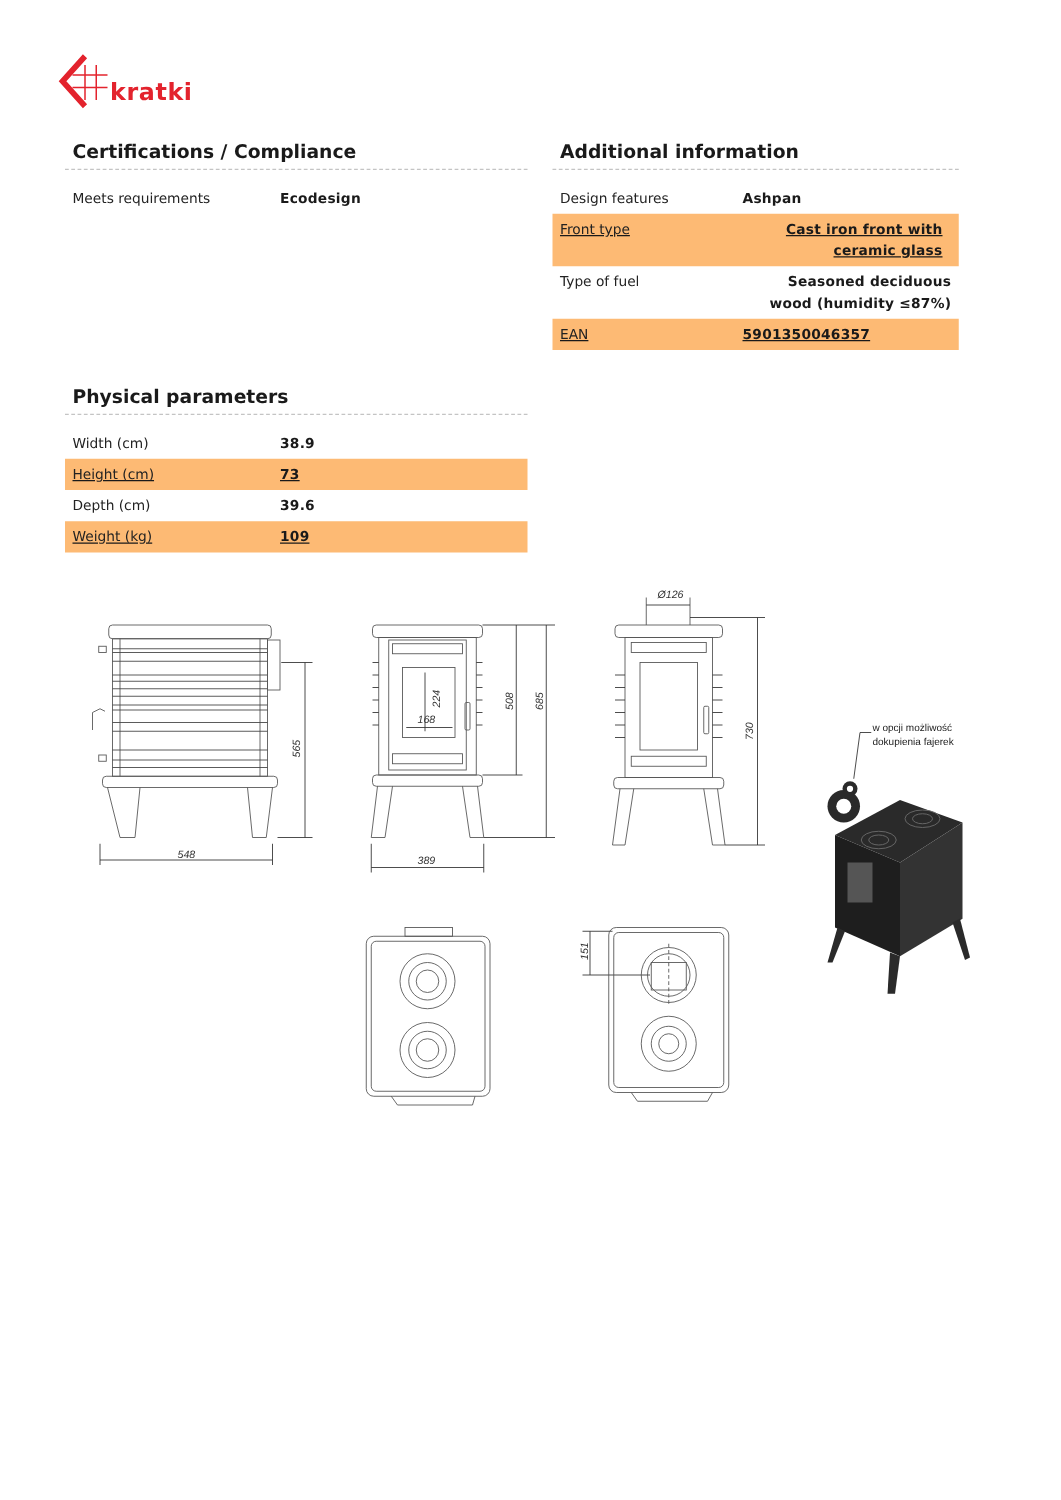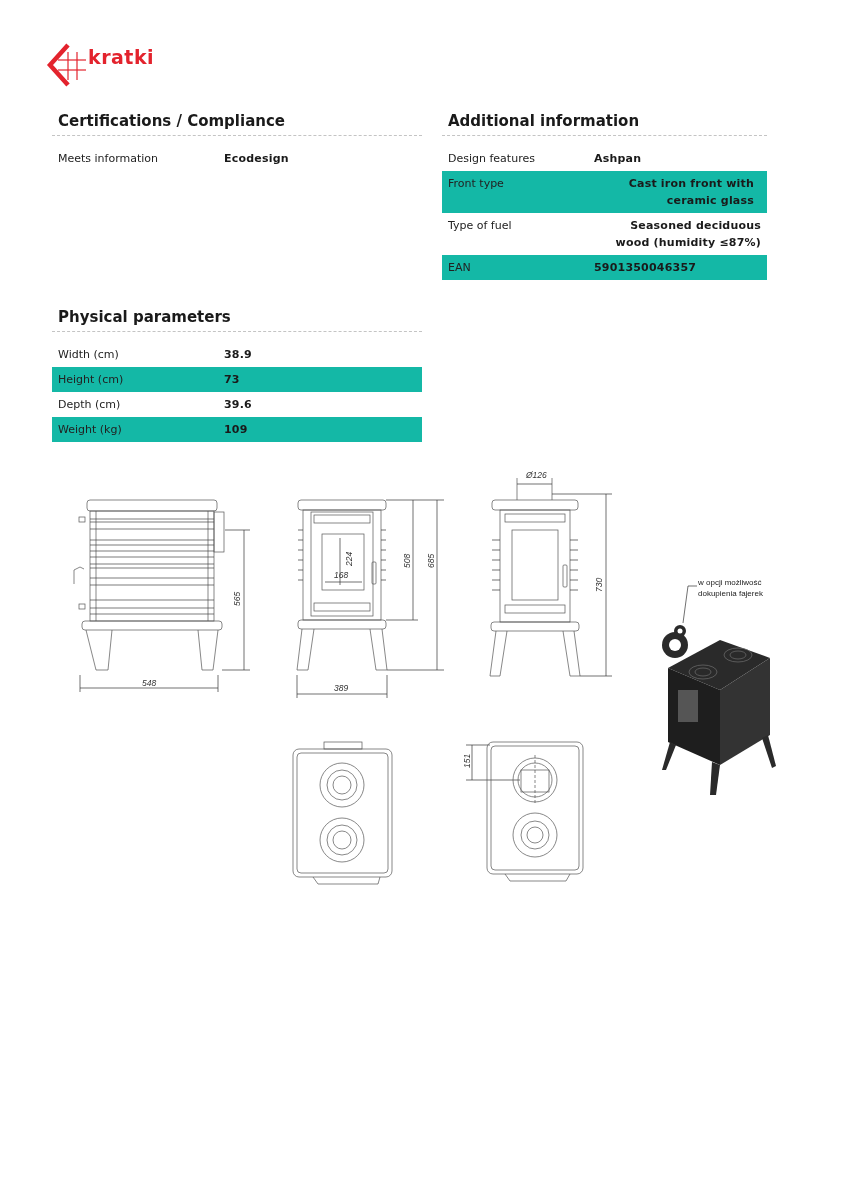--- a/index.html
+++ b/index.html
@@ -2,31 +2,31 @@
 <html><head>
   <meta charset="utf-8">
   <style>
     html, body { margin: 0; padding: 0; background: #ffffff; }
     body {
       width: 849px; height: 1200px; position: relative; overflow: hidden;
       font-family: "DejaVu Sans", sans-serif; color: #1a1a1a;
     }
     .logo { position: absolute; left: 46px; top: 42px; width: 140px; height: 46px; }
     .logo-text {
-      position: absolute; left: 42px; top: 4px; font-family: "DejaVu Sans", sans-serif;
+      position: absolute; left: 42px; top: 21px; font-family: "DejaVu Sans", sans-serif;
       font-weight: bold; font-size: 19px; color: #e3232d; letter-spacing: 0.5px;
     }
     .section { position: absolute; }
     .section h2 {
       margin: 0; font-size: 15px; font-weight: bold; color: #1a1a1a;
       padding: 0 0 0 6px; height: 28px; line-height: 28px;
     }
     .dash { border-top: 1px dashed #c4c4c4; margin: 0 0 10px 0; height: 0; }
     .row { display: flex; font-size: 11px; line-height: 17px; padding: 4px 6px; }
-    .row.alt { background: #14b8a6; }
+    .row.alt { background: #fdba74; text-decoration: underline; }
     .row .k { color: #222; }
     .row .v { font-weight: bold; color: #1a1a1a; letter-spacing: 0.2px; text-align: right; }
     #cert { left: 52px; top: 107px; width: 370px; }
     #cert .k { width: 166px; }
     #addl { left: 442px; top: 107px; width: 325px; }
     #addl .k { width: 146px; }
     #phys { left: 52px; top: 303px; width: 370px; }
     #phys .k { width: 166px; }
     .drawings { position: absolute; left: 0; top: 0; width: 849px; height: 1200px; pointer-events: none; }
     .dim { font-family: "Liberation Sans", sans-serif; font-style: italic; font-size: 8.5px; fill: #333; }
@@ -43,21 +43,21 @@
     <line x1="22" y1="10" x2="22" y2="38" stroke="#e3232d" stroke-width="1.2"></line>
     <line x1="31" y1="10" x2="31" y2="38" stroke="#e3232d" stroke-width="1.2"></line>
   </svg>
   <span class="logo-text">kratki</span>
 </div>
 
 <div class="section" id="cert">
   <h2>Certifications / Compliance</h2>
   <div class="dash"></div>
   <div class="row">
-    <span class="k">Meets information</span>
+    <span class="k">Meets requirements</span>
     <span class="v">Ecodesign</span>
   </div>
 </div>
 
 <div class="section" id="addl">
   <h2>Additional information</h2>
   <div class="dash"></div>
   <div class="row">
     <span class="k">Design features</span>
     <span class="v">Ashpan</span>

